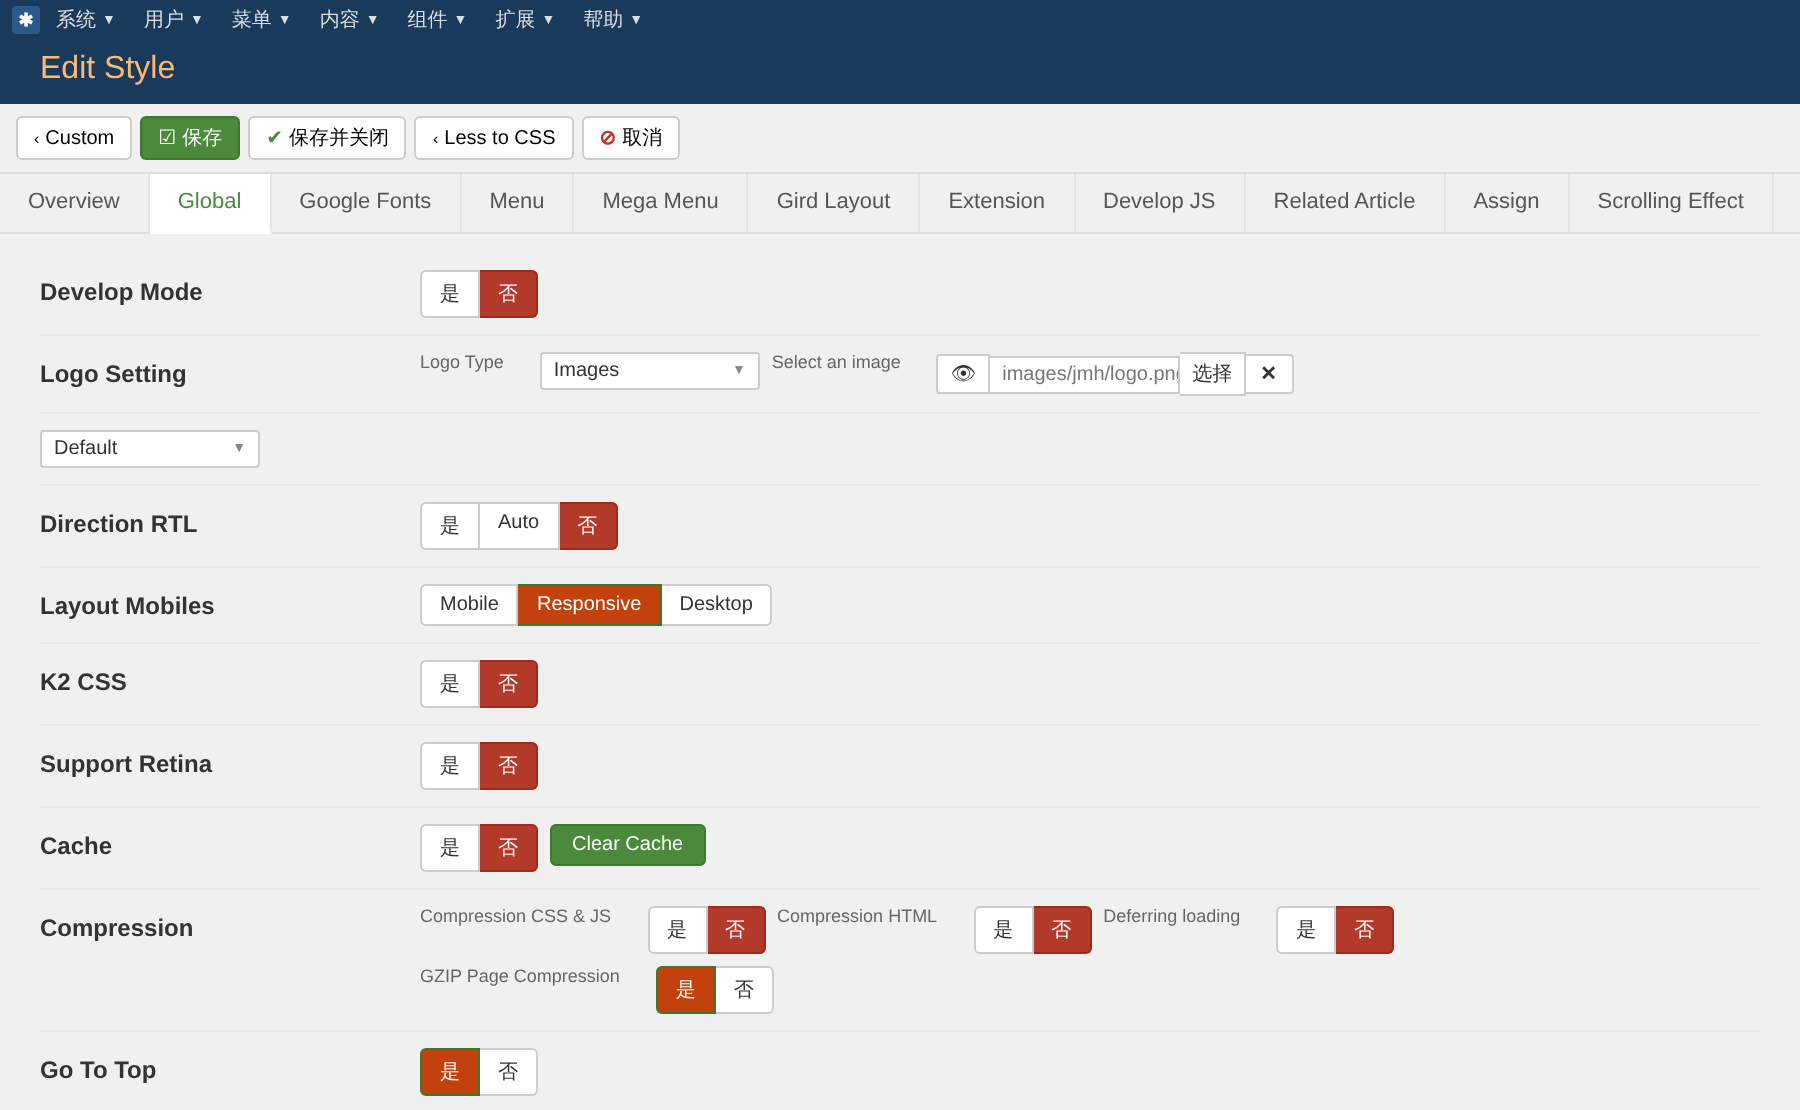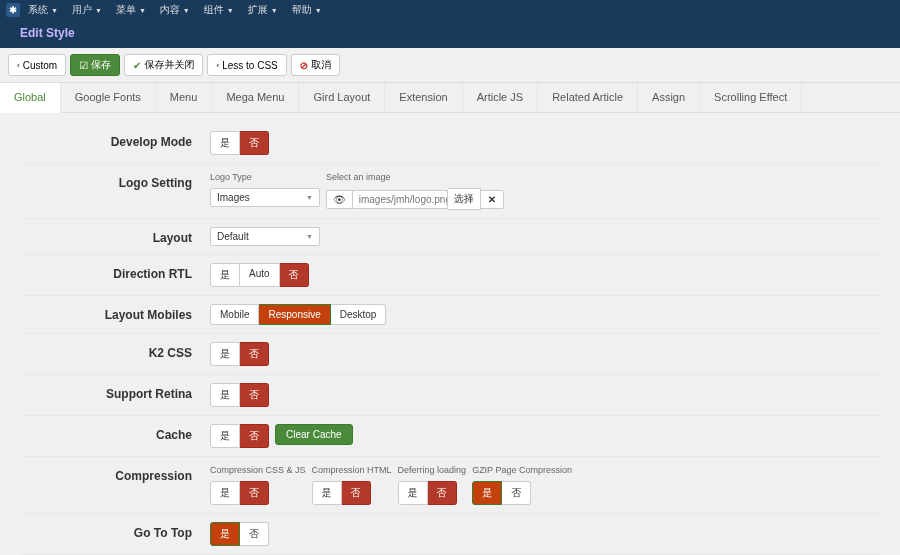--- a/index.html
+++ b/index.html
@@ -2,35 +2,35 @@
 <html><head>
 <meta charset="utf-8">
 <style>
 *{box-sizing:border-box;margin:0;padding:0;font-family:Arial,Helvetica,sans-serif}
 body{background:#f5f5f5;font-size:11px;color:#333}
 .topbar{background:#1a3a5c;height:20px;display:flex;align-items:center;padding:0 6px;gap:2px}
 .topbar-logo{width:14px;height:14px;background:#2a5a8a;border-radius:2px;display:flex;align-items:center;justify-content:center;color:#fff;font-size:9px;font-weight:bold}
 .topbar-item{color:#ddd;font-size:10px;padding:2px 6px;cursor:pointer;display:flex;align-items:center;gap:3px}
 .caret{font-size:7px}
 .titlebar{background:#1a3a5c;padding:6px 20px 8px}
-.titlebar h1{color:#c4b5fd;font-size:12px;font-weight:bold}
+.titlebar h1{color:#fdba74;font-size:16px;font-weight:normal}
 .toolbar{background:#f0f0f0;border-bottom:1px solid #ddd;padding:6px 8px;display:flex;gap:4px}
 .tbtn{background:#fff;border:1px solid #ccc;border-radius:3px;padding:3px 8px;font-size:10px;cursor:pointer;display:flex;align-items:center;gap:3px}
 .tbtn.green{background:#4a8a3a;color:#fff;border-color:#3a7a2a}
 .tbtn .chev{font-size:8px}
 .tbtn .cancel-i{color:#c9302c;font-weight:bold}
 .tabs{background:#f0f0f0;border-bottom:1px solid #ddd;display:flex}
 .tab{padding:8px 14px;font-size:11px;color:#555;cursor:pointer;border-right:1px solid #e5e5e5}
 .tab.active{background:#fff;color:#4a8a3a;border-bottom:2px solid #fff;margin-bottom:-1px}
 .content{padding:10px 20px 20px;background:#f0f0f0}
 .row{display:flex;align-items:flex-start;padding:8px 0;border-bottom:1px solid #e8e8e8}
 .row:last-child{border-bottom:none}
-.lbl{width:190px;text-align:right;padding-right:18px;font-size:12px;font-weight:bold;color:#333;padding-top:4px}
+.lbl{width:190px;padding-right:18px;font-size:12px;font-weight:bold;color:#333;padding-top:4px}
 .ctl{flex:1;display:flex;flex-wrap:wrap;gap:6px;align-items:flex-start}
-.ctl-col{display:flex;flex-direction:column;gap:6px}
+.ctl-col{display:flex;flex-direction:row;gap:18px}
 .sub-lbl{font-size:9px;color:#666}
 .btn-group{display:inline-flex}
 .btn-group .opt{border:1px solid #ccc;background:#fff;padding:4px 9px;font-size:10px;cursor:pointer}
 .btn-group .opt:first-child{border-radius:3px 0 0 3px}
 .btn-group .opt:last-child{border-radius:0 3px 3px 0;border-left:none}
 .btn-group .opt+.opt{border-left:none}
 .opt.sel-green{background:#c2410c;color:#fff;border-color:#3a7a2a}
 .opt.sel-red{background:#b33a2a;color:#fff;border-color:#a02a1a}
 .select{border:1px solid #ccc;background:#fff;padding:3px 6px;font-size:10px;width:110px;border-radius:2px;display:flex;justify-content:space-between;align-items:center}
 .select .dd{font-size:7px;color:#888}
@@ -97,27 +97,28 @@
       <span class="chev">‹</span>
       <span>Less to CSS</span>
     </button>
   <button class="tbtn">
       <span class="cancel-i">⊘</span>
       <span>取消</span>
     </button>
 </div>
 
 <div class="tabs">
+  <div class="tab">Overview</div>
   <div class="tab active">Global</div>
   <div class="tab">Google Fonts</div>
   <div class="tab">Menu</div>
   <div class="tab">Mega Menu</div>
   <div class="tab">Gird Layout</div>
   <div class="tab">Extension</div>
-  <div class="tab">Article JS</div>
+  <div class="tab">Develop JS</div>
   <div class="tab">Related Article</div>
   <div class="tab">Assign</div>
   <div class="tab">Scrolling Effect</div>
 </div>
 
 <div class="content">
 
   <div class="row">
     <div class="lbl">Develop Mode</div>
     <div class="ctl">
@@ -144,21 +145,20 @@
           <div class="eye">👁</div>
           <div class="path">images/jmh/logo.png</div>
           <div class="browse">选择</div>
           <div class="clear">✕</div>
         </div>
       </div>
     </div>
   </div>
 
   <div class="row">
-    <div class="lbl">Layout</div>
     <div class="ctl">
       <div class="select">
           <span>Default</span>
           <span class="dd">▼</span>
         </div>
     </div>
   </div>
 
   <div class="row">
     <div class="lbl">Direction RTL</div>

